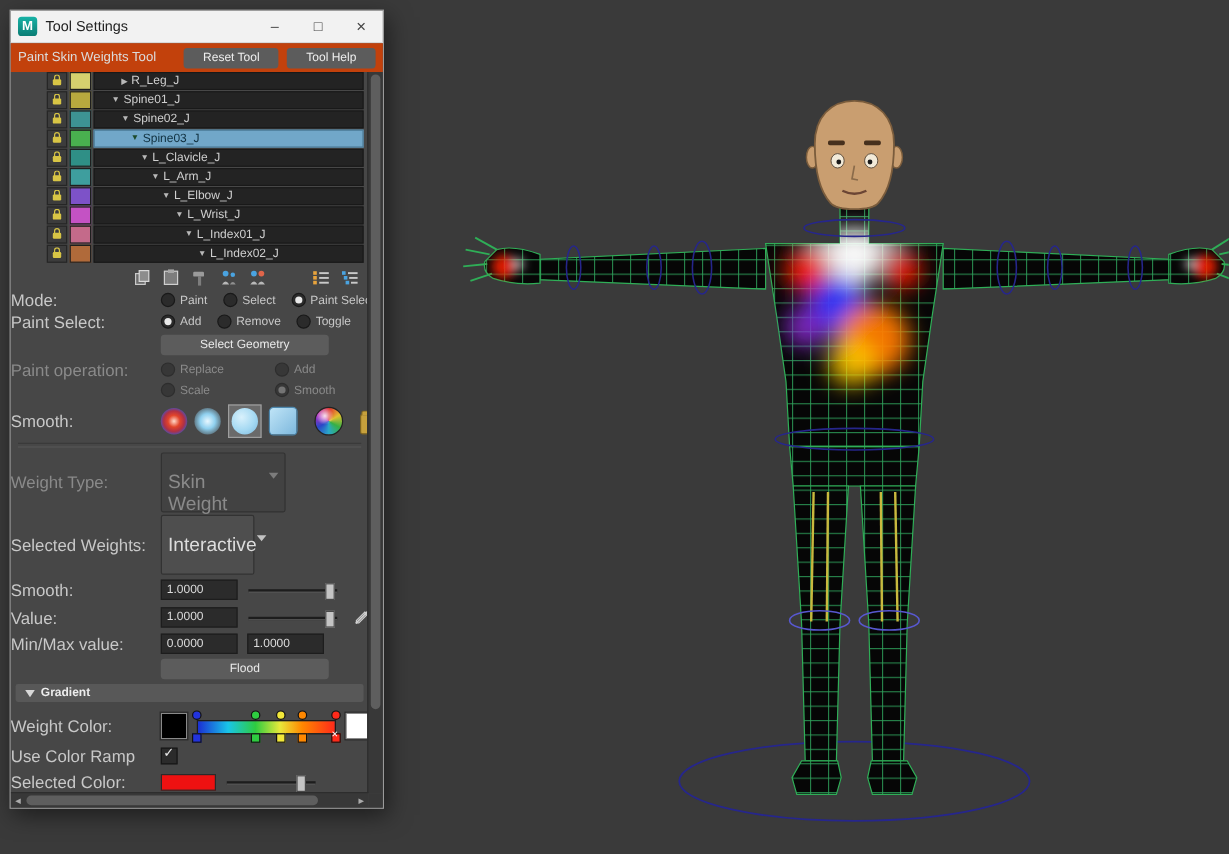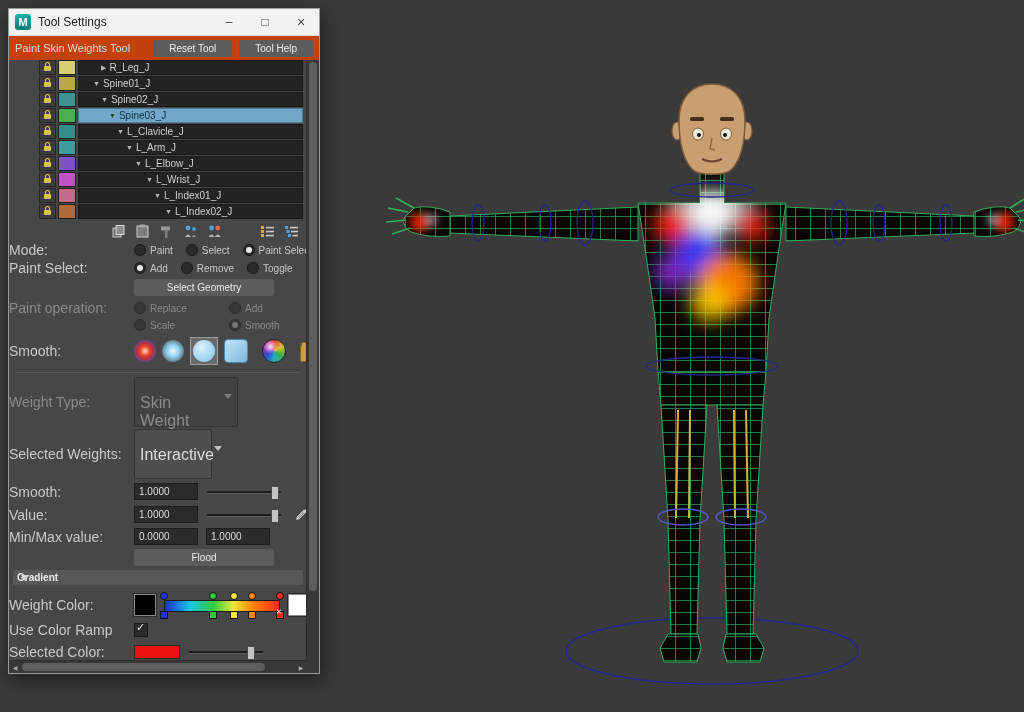--- a/index.html
+++ b/index.html
@@ -105,21 +105,21 @@
   .dd.dis .caret-down{border-top-color:#7c7c7c;}
   .numfield{width:54px;height:15px;background:#2b2b2b;border:1px solid #1d1d1d;color:#ddd;
     font-size:10px;display:flex;align-items:center;padding:0 4px;flex:none;}
   .slider{position:relative;width:74px;height:14px;margin-left:9px;flex:none;}
   .slider .track{position:absolute;left:0;right:0;top:6px;height:2px;background:#1d1d1d;
     border-bottom:1px solid #5d5d5d;}
   .slider .handle{position:absolute;top:1px;width:6px;height:12px;background:#c4c4c4;
     border:1px solid #4a4a4a;}
   
   .sec-hdr{height:15px;background:#585858;border-radius:2px;margin:4px 4px 3px 4px;
-    display:flex;align-items:center;padding-left:4px;color:#ececec;font-size:10px;font-weight:bold;
+    display:flex;align-items:center;padding-left:21px;color:#ececec;font-size:10px;font-weight:bold;
     position:relative;}
   .tri{position:absolute;left:8px;width:0;height:0;}
   .tri.down{border-left:4px solid transparent;border-right:4px solid transparent;border-top:6px solid #d8d8d8;}
   .tri.right{border-top:4px solid transparent;border-bottom:4px solid transparent;border-left:6px solid #d8d8d8;}
   
   .cb{width:12px;height:12px;background:#2b2b2b;border:1px solid #171717;position:relative;flex:none;}
   .cb.checked::after{content:"✓";position:absolute;left:1px;top:-3px;color:#e8e8e8;font-size:11px;}
   
   .swatch-big{width:20px;height:20px;border:1px solid #8a8a8a;outline:1px solid #2a2a2a;flex:none;}
   .ramp{position:relative;width:116px;height:30px;margin:0 8px;flex:none;}

